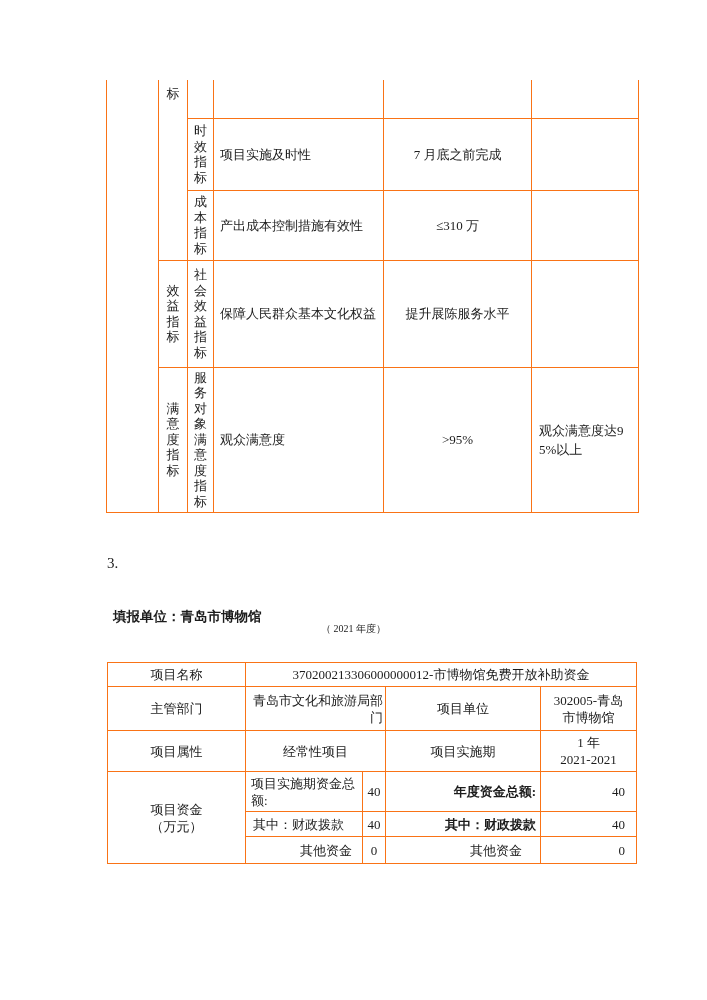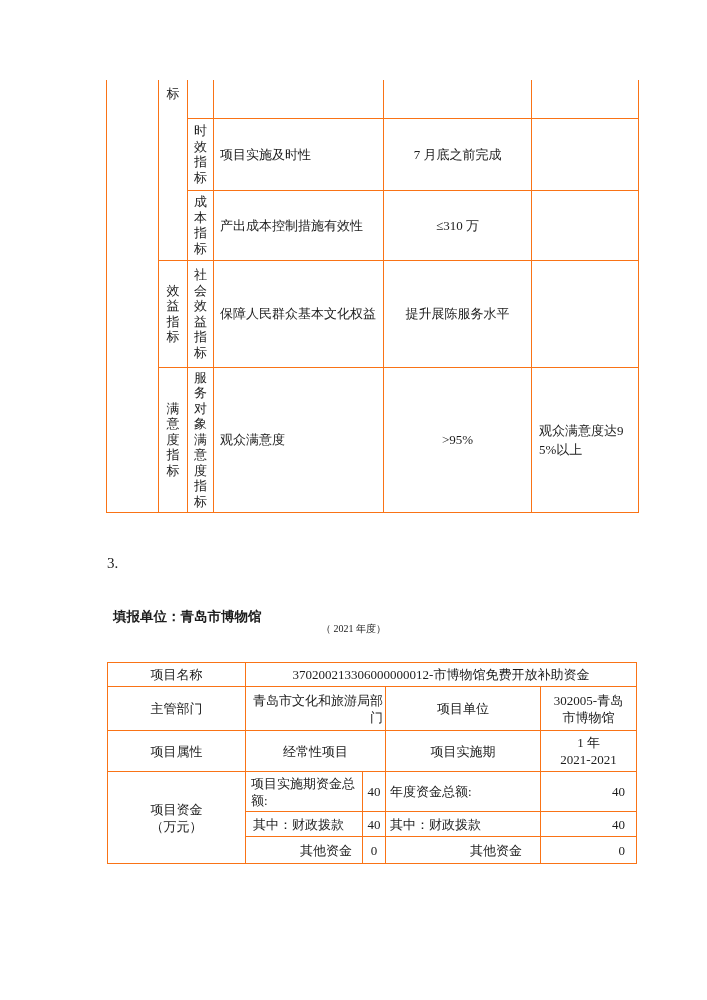--- a/index.html
+++ b/index.html
@@ -33,21 +33,21 @@
   }
   .doc-subtitle { position:absolute; left:0; top:622px; width:707px; text-align:center; font-size:10px; }
   .filler { position:absolute; left:113px; top:608px; font-size:13.5px; font-weight:bold; }
   
   .t2 { position:absolute; left:107px; top:662px; width:529px; }
   .t2 td.lbl { padding:0 2px; }
   .t2 td.wrapc { padding:0 2px;text-align:right; }
   .t2 td.fund-lab-left { text-align:left; padding:0 3px 0 5px; }
   .t2 td.fund-lab-left2 { text-align:left; padding:0 3px 0 7px; }
   .t2 td.fund-lab-rightalign { text-align:right; padding:0 10px 0 2px; }
-  .t2 td.fund-lab-c { text-align:left; }
+  .t2 td.fund-lab-c { text-align:right;font-weight:bold; }
   .t2 td.fund-lab-c-r { text-align:right; padding-right:18px; }
   .t2 td.val-c { text-align:center; padding:0 1px; }
   .t2 td.val-r { text-align:right; padding-right:11px; }
   .line { display:block; }
   
   .page-num { position:absolute; left:0; top:923px; width:707px; text-align:center; font-size:12px; }
 </style>
 </head>
 <body>
 

